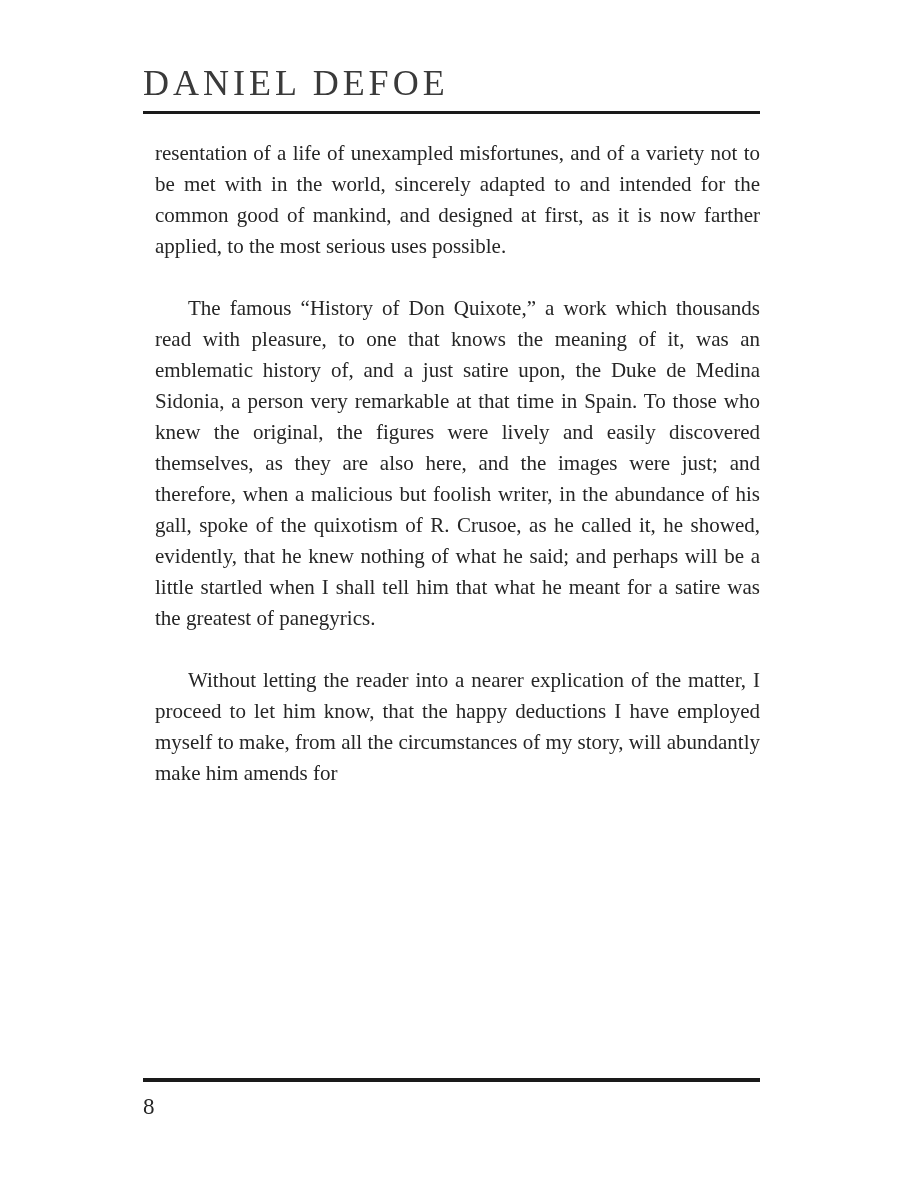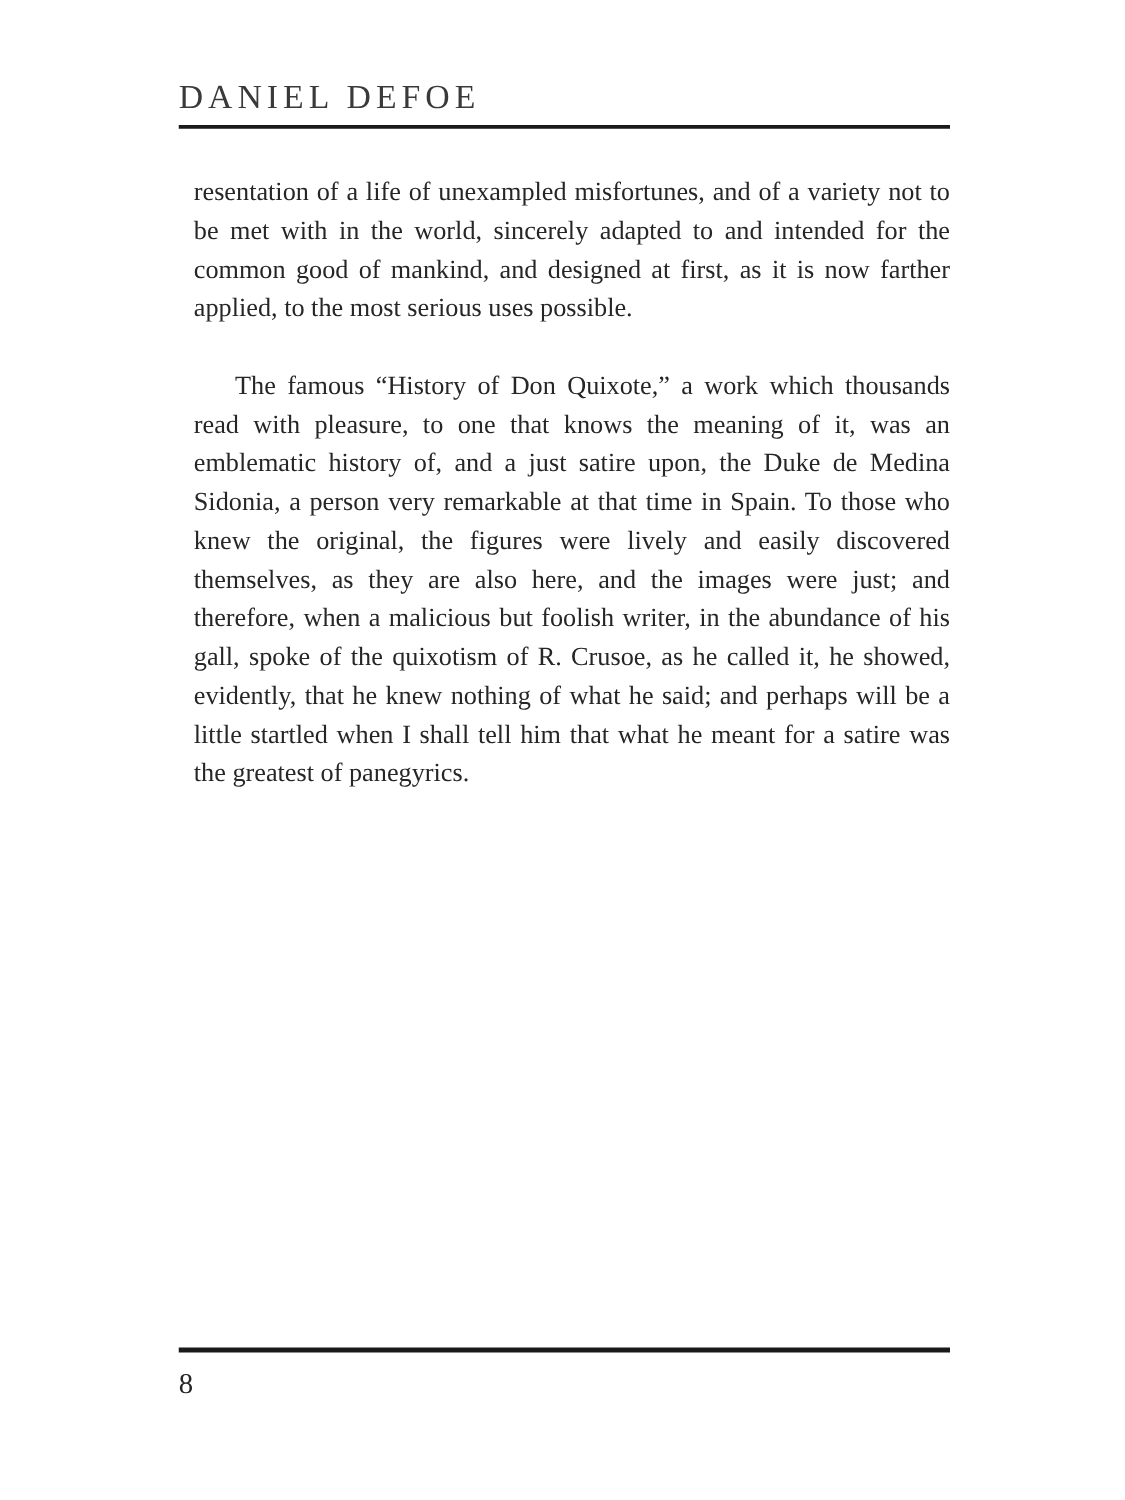--- a/index.html
+++ b/index.html
@@ -21,21 +21,21 @@
     background: #ffffff;
   }
   .running-header {
     position: absolute;
     top: 62px;
     left: 143px;
     width: 617px;
   }
   .header-title {
     font-family: "Liberation Serif", serif;
-    font-size: 27px;
+    font-size: 36px;
     letter-spacing: 4px;
     color: #3a3a3a;
     font-variant: small-caps;
     text-transform: uppercase;
   }
   .header-rule {
     margin-top: 7px;
     height: 3px;
     background: #1a1a1a;
     width: 100%;
@@ -83,20 +83,21 @@
 <div class="page">
 
   <header class="running-header">
     <div class="header-title">DANIEL DEFOE</div>
     <div class="header-rule"></div>
   </header>
 
   <main class="page-body">
     <p class="no-indent">resentation of a life of unexampled misfortunes, and of a variety not to be met with in the world, sincerely adapted to and intended for the common good of mankind, and designed at first, as it is now farther applied, to the most serious uses possible.</p>
     <p>The famous “History of Don Quixote,” a work which thousands read with pleasure, to one that knows the meaning of it, was an emblematic history of, and a just satire upon, the Duke de Medina Sidonia, a person very remarkable at that time in Spain. To those who knew the original, the figures were lively and easily discovered themselves, as they are also here, and the images were just; and therefore, when a malicious but foolish writer, in the abundance of his gall, spoke of the quixotism of R. Crusoe, as he called it, he showed, evidently, that he knew nothing of what he said; and perhaps will be a little startled when I shall tell him that what he meant for a satire was the greatest of panegyrics.</p>
+    <p>Without letting the reader into a nearer explication of the matter, I proceed to let him know, that the happy deductions I have employed myself to make, from all the circumstances of my story, will abundantly make him amends for</p>
   </main>
 
   <footer class="page-footer">
     <div class="footer-rule"></div>
     <div class="page-number">8</div>
   </footer>
 
 </div>
 
 </body></html>

